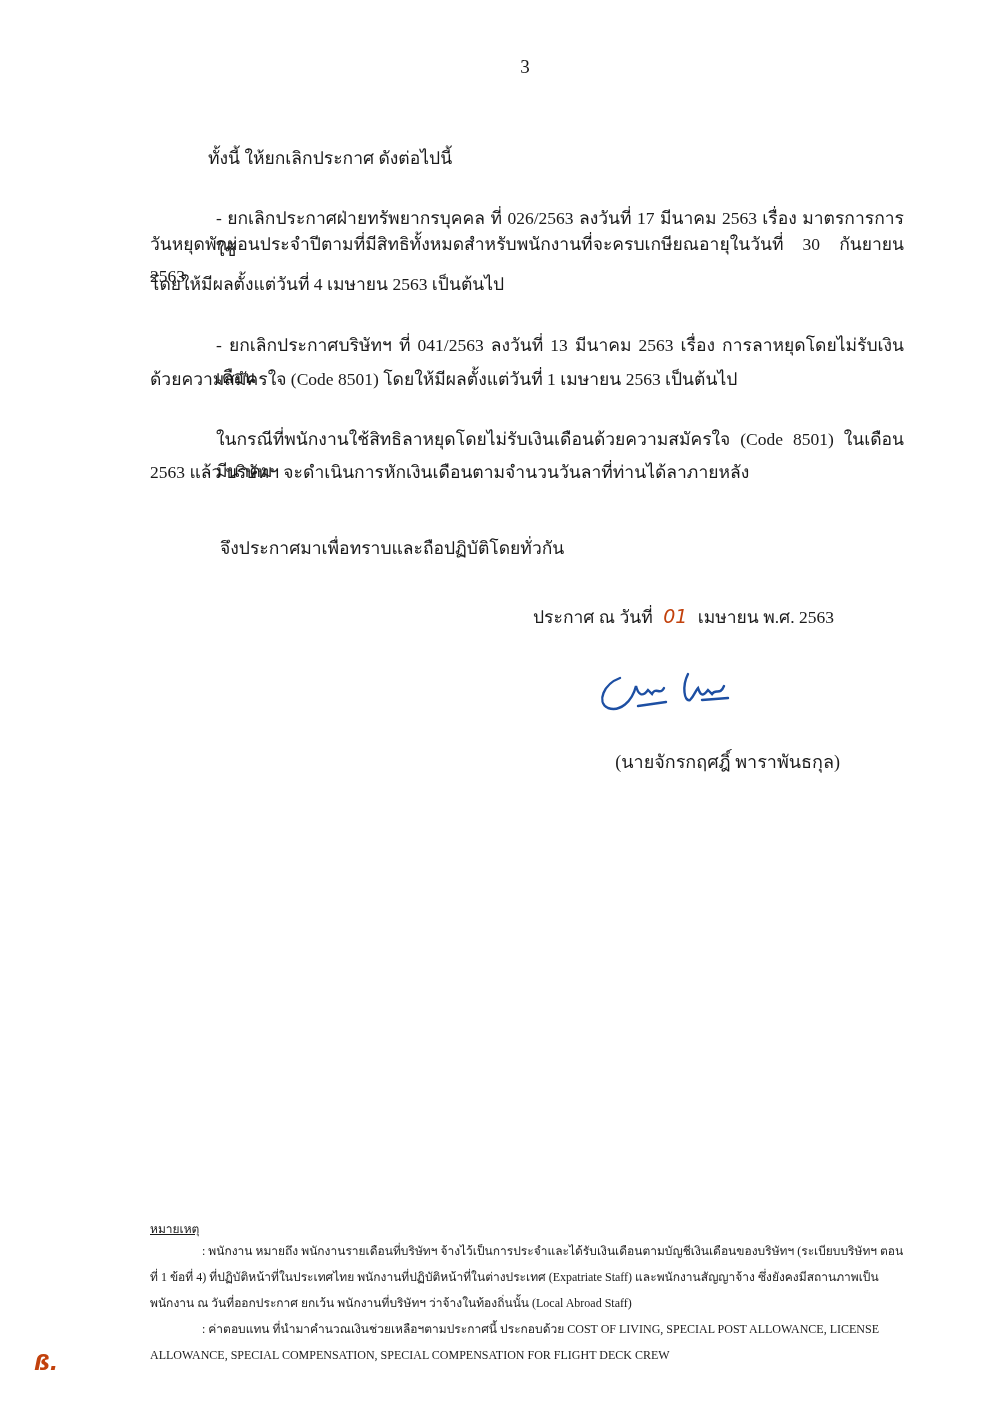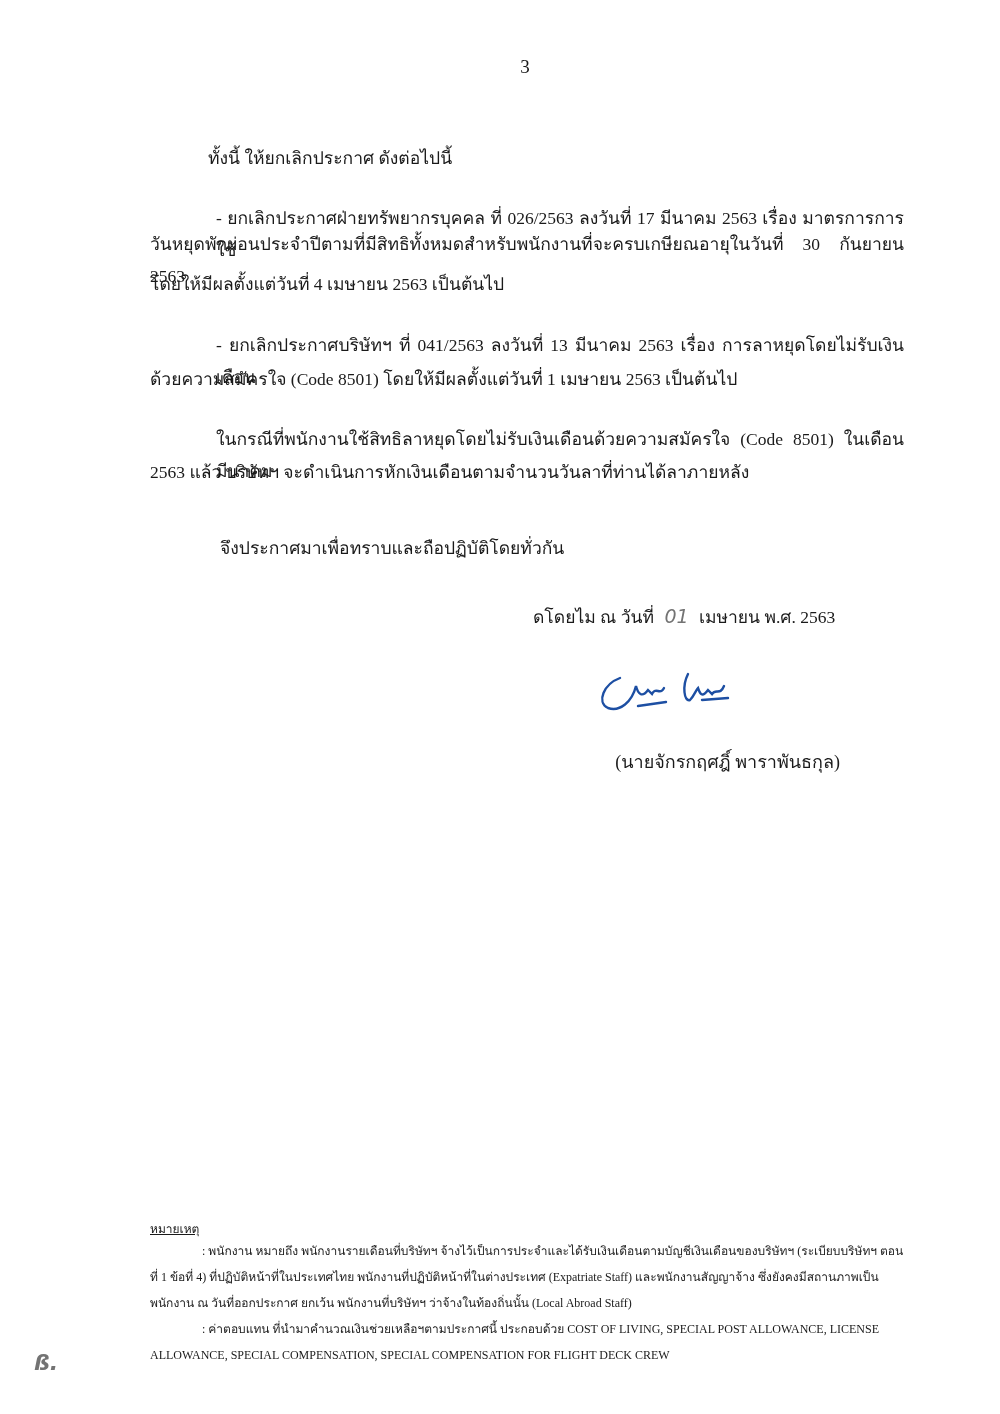--- a/index.html
+++ b/index.html
@@ -5,21 +5,21 @@
     html, body { margin: 0; padding: 0; background: #ffffff; }
     body {
       width: 1000px; height: 1414px; position: relative; overflow: hidden;
       font-family: "Liberation Serif", "DejaVu Serif", serif;
       color: #1a1a1a;
     }
     .abs { position: absolute; }
     .page-number { left: 0; width: 1050px; top: 56px; text-align: center; font-size: 19px; }
     .p { font-size: 17.5px; line-height: 32px; white-space: nowrap; }
     .justify { text-align: justify; text-align-last: justify; white-space: normal; }
-    .blue { color: #737373; }
+    .blue { color: #c2410c; }
     .center-block { text-align: right; font-size: 18px; line-height: 33px; }
     .note { font-size: 12px; line-height: 26px; white-space: nowrap; }
     .note-title { text-decoration: underline; font-size: 12px; }
   </style>
 </head>
 <body>
 
 <div class="abs page-number">3</div>
 
 <div class="abs p" style="left:208px; top:142px;">ทั้งนี้ ให้ยกเลิกประกาศ ดังต่อไปนี้</div>
@@ -36,21 +36,21 @@
 </div>
 
 <div>
   <div class="abs p justify" style="left:216px; top:423px; width:688px;">ในกรณีที่พนักงานใช้สิทธิลาหยุดโดยไม่รับเงินเดือนด้วยความสมัครใจ (Code 8501) ในเดือนมีนาคม</div>
   <div class="abs p" style="left:150px; top:456px;">2563 แล้ว บริษัทฯ จะดำเนินการหักเงินเดือนตามจำนวนวันลาที่ท่านได้ลาภายหลัง</div>
 </div>
 
 <div class="abs p" style="left:220px; top:532px;">จึงประกาศมาเพื่อทราบและถือปฏิบัติโดยทั่วกัน</div>
 
 <div class="abs p" style="left:533px; top:600px;">
-  <span>ดโดยไม ณ วันที่</span>
+  <span>ประกาศ ณ วันที่</span>
   <span class="blue" style="font-family:'DejaVu Sans', sans-serif; font-size:19px; font-style:italic; padding:0 6px;">01</span>
   <span>เมษายน พ.ศ. 2563</span>
 </div>
 
 <svg class="abs" style="left:598px; top:664px;" width="140" height="56" viewBox="0 0 140 56">
   <path d="M22 14 C6 20 -2 38 10 44 C22 48 34 38 38 22 C40 30 44 34 50 26 L54 30 C58 22 62 32 66 24 M40 42 L68 38" fill="none" stroke="#1d4fa3" stroke-width="2.4" stroke-linecap="round"></path>
   <path d="M90 10 C84 22 86 38 92 36 C96 32 98 26 100 24 C102 30 104 34 110 26 L114 30 C118 24 122 32 126 22 M104 36 L130 34" fill="none" stroke="#1d4fa3" stroke-width="2.4" stroke-linecap="round"></path>
 </svg>
 
 <div class="abs center-block" style="left:520px; width:320px; top:746px;">

